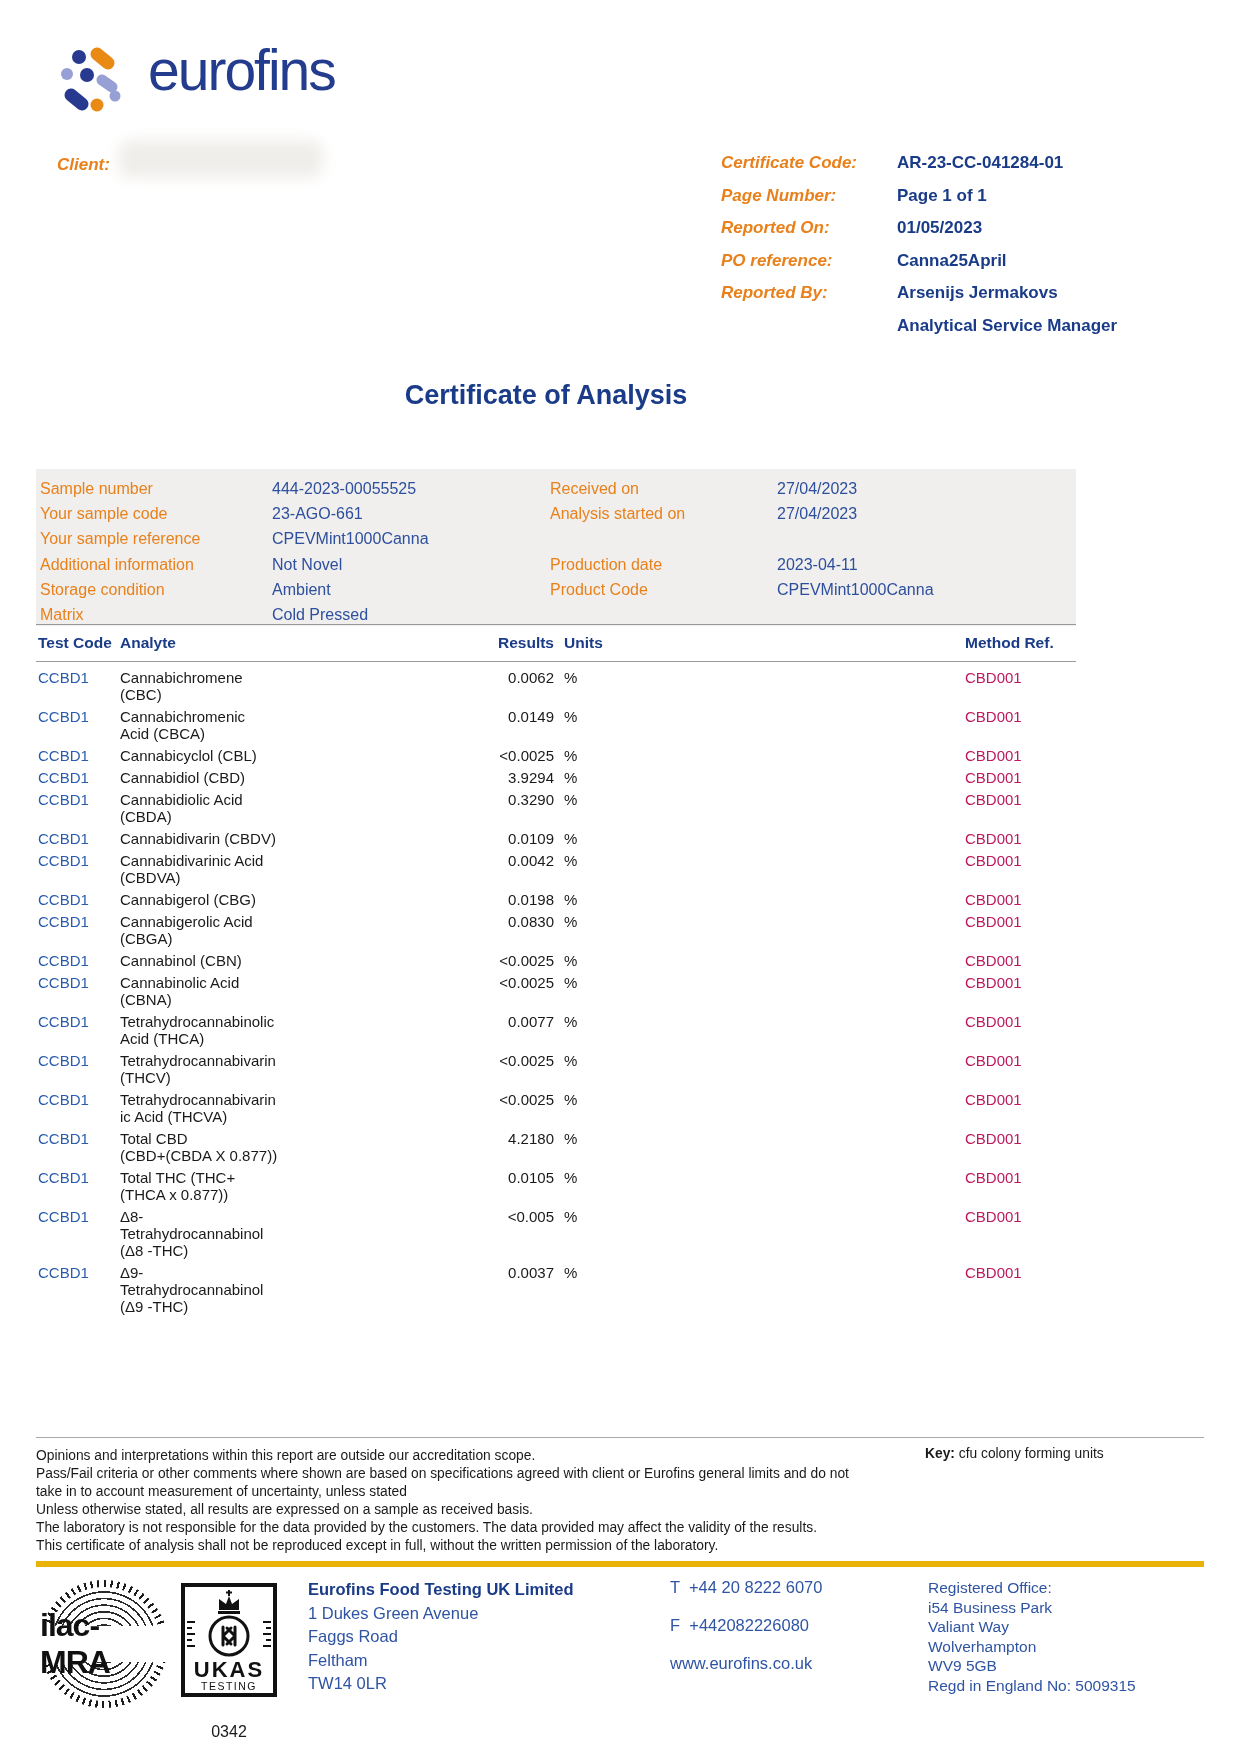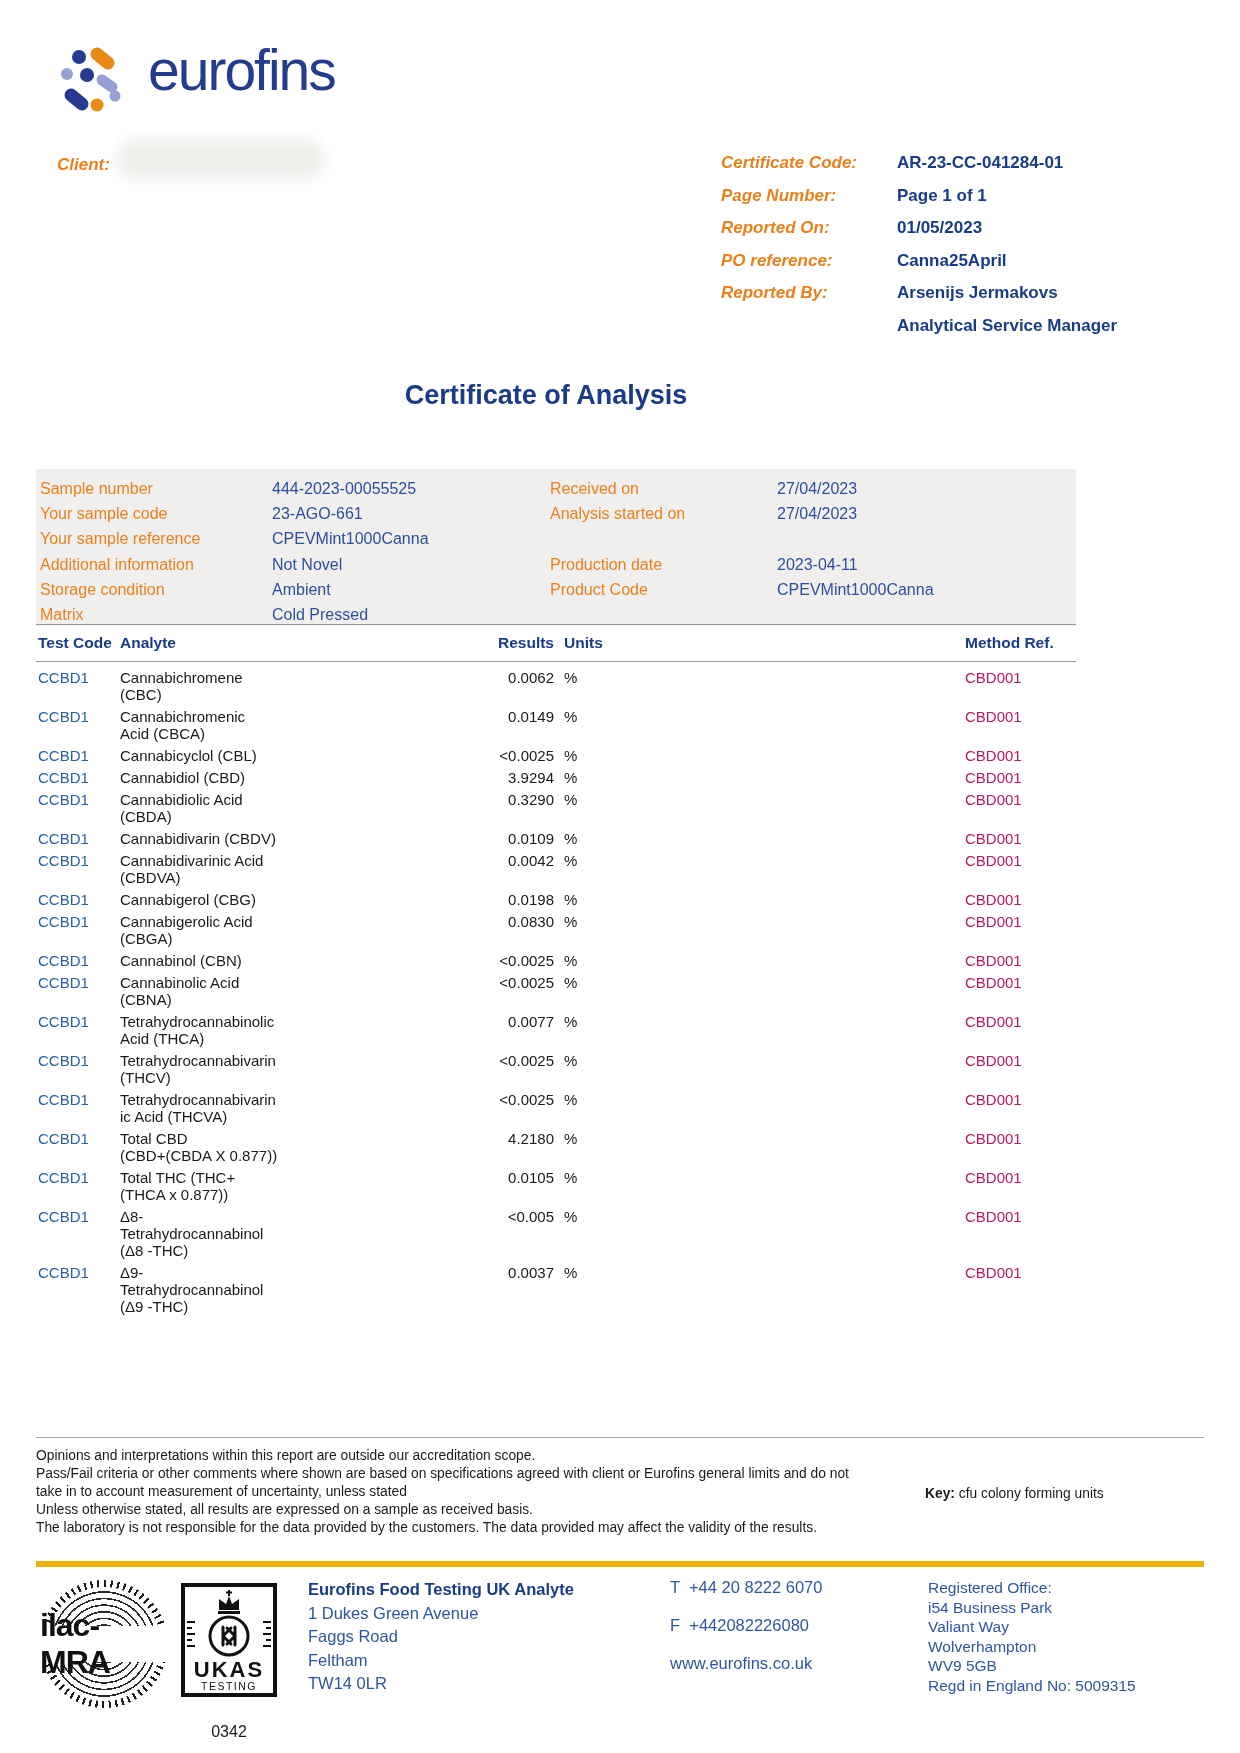--- a/index.html
+++ b/index.html
@@ -44,21 +44,21 @@
   .c-code{padding-left:2px;color:#2A5CAC;}
   .c-analyte{color:#1a1a1a;}
   .c-result{text-align:right;padding-right:6px;}
   .c-units{padding-left:4px;}
   .c-method{color:#be185d;}
 
   
   .disclaimer{position:absolute;left:36px;top:1437px;width:1168px;height:114px;
               border-top:1px solid #aaa;border-bottom:6px solid #eab308;padding-top:9px;}
   .dline{font-size:13.8px;line-height:18px;color:#1a1a1a;}
-  .keyblock{position:absolute;left:889px;top:7px;font-size:13.8px;line-height:18px;color:#1a1a1a;white-space:nowrap;margin-top:40px;}
+  .keyblock{position:absolute;left:889px;top:7px;font-size:13.8px;line-height:18px;color:#1a1a1a;white-space:nowrap;}
   .keylabel{font-weight:700;}
   .kline{margin-left:75px;}
 
   
   .ilac{position:absolute;left:40px;top:1580px;width:128px;height:128px;border-radius:50%;
         background:repeating-conic-gradient(from 0deg,#1a1a1a 0deg 2deg,transparent 2deg 6.2deg);}
   .ilac-inner{position:absolute;inset:7px;border-radius:50%;
         background:#fff repeating-radial-gradient(circle,#ffffff 0 5px,#2a2a2a 5px 6.6px);}
   .ilac-band{position:absolute;left:-6px;right:-6px;top:50%;height:36px;transform:translateY(-50%);background:#fff;}
   .ilac-text{position:absolute;inset:0;display:flex;align-items:center;justify-content:center;
@@ -339,20 +339,21 @@
       </div>
     </div>
 
   <div class="disclaimer">
     <div id="disclaimer-lines">
         <div class="dline">Opinions and interpretations within this report are outside our accreditation scope.</div>
         <div class="dline">Pass/Fail criteria or other comments where shown are based on specifications agreed with client or Eurofins general limits and do not</div>
         <div class="dline">take in to account measurement of uncertainty, unless stated</div>
         <div class="dline">Unless otherwise stated, all results are expressed on a sample as received basis.</div>
         <div class="dline">The laboratory is not responsible for the data provided by the customers. The data provided may affect the validity of the results.</div>
+        <div class="dline">This certificate of analysis shall not be reproduced except in full, without the written permission of the laboratory.</div>
       </div>
     <div class="keyblock">
       <div>
         <span class="keylabel">Key:</span>
         <span>cfu colony forming units</span>
       </div>
     </div>
   </div>
 
   <div class="ilac">
@@ -376,21 +377,21 @@
 
       <path d="M7,40 h8 M7,46 h5 M7,52 h8 M7,58 h5 M7,64 h8" stroke="#111" stroke-width="2"></path>
       <path d="M91,40 h-8 M91,46 h-5 M91,52 h-8 M91,58 h-5 M91,64 h-8" stroke="#111" stroke-width="2"></path>
       <text x="49" y="95" text-anchor="middle" font-family="Liberation Sans, sans-serif" font-size="22" font-weight="bold" letter-spacing="2" fill="#111">UKAS</text>
       <text x="49" y="108" text-anchor="middle" font-family="Liberation Sans, sans-serif" font-size="10.5" letter-spacing="1.5" fill="#111">TESTING</text>
     </svg>
     <div class="ukas-number">0342</div>
   </div>
 
   <div class="company">
-    <div class="company-name">Eurofins Food Testing UK Analyte</div>
+    <div class="company-name">Eurofins Food Testing UK Limited</div>
     <div id="company-lines">
         <div class="addr-line">1 Dukes Green Avenue</div>
         <div class="addr-line">Faggs Road</div>
         <div class="addr-line">Feltham</div>
         <div class="addr-line">TW14 0LR</div>
       </div>
   </div>
 
   <div class="contact">
     <div class="contact-line">T  +44 20 8222 6070</div>

